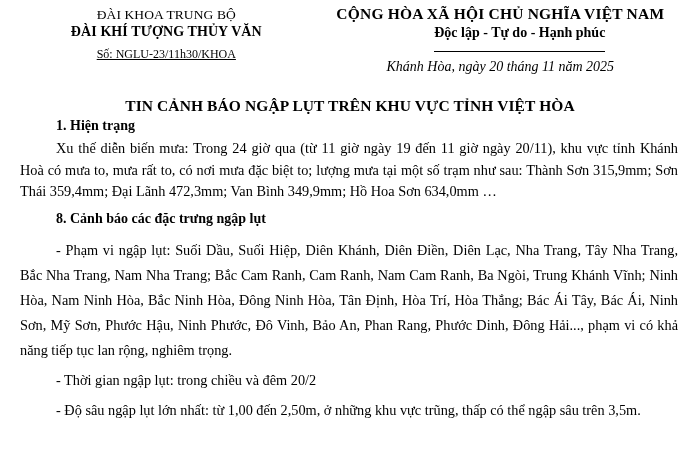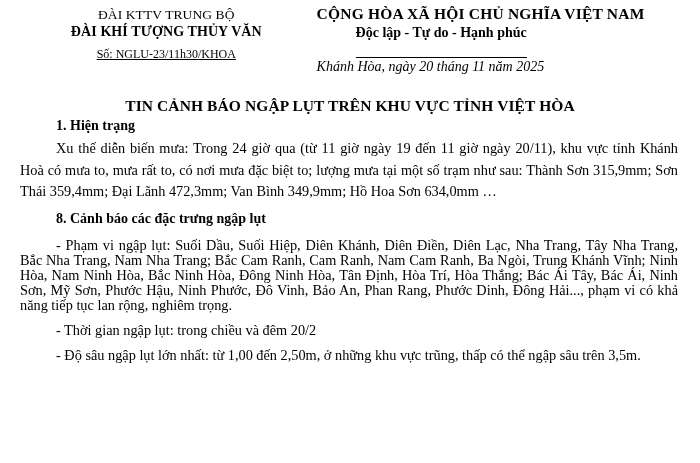--- a/index.html
+++ b/index.html
@@ -31,21 +31,21 @@
     align-items: flex-start;
     width: 100%;
   }
   .lh-left {
     width: 45%;
     text-align: center;
     padding-top: 2px;
   }
   .lh-right {
     width: 55%;
-    text-align: left;
+    text-align: center;
     padding-top: 0px;
   }
 
   .org-line-1 {
     font-size: 13.5px;
     line-height: 17px;
     letter-spacing: 0.1px;
     white-space: nowrap;
   }
   .org-line-2 {
@@ -83,21 +83,21 @@
   }
   .motto-line {
     font-weight: bold;
     font-size: 14px;
     line-height: 18px;
     margin-top: 1px;
     white-space: nowrap;
   }
   .motto-line span {
     border-bottom: 1.4px solid #000;
-    padding-bottom: 17px;
+    padding-bottom: 11px;
     margin-left: 39px;
   }
   .place-date {
     font-style: italic;
     font-size: 14px;
     line-height: 19px;
     margin-top: 15px;
     white-space: nowrap;
   }
 
@@ -129,21 +129,21 @@
     font-size: 14.3px;
     line-height: 21.5px;
     text-align: justify;
     text-justify: inter-word;
     text-indent: 36px;
     hyphens: none;
   }
   p.bullet {
     margin: 0;
     font-size: 14.3px;
-    line-height: 15px;
+    line-height: 25px;
     text-align: justify;
     text-indent: 36px;
   }
   p.bullet-short {
     margin: 0;
     font-size: 14.3px;
     line-height: 21.5px;
     text-align: left;
     text-indent: 36px;
   }
@@ -151,21 +151,21 @@
   .gap-md { height: 7px; }
 </style>
 </head>
 <body>
 
 <div class="page">
 
   <div class="letterhead">
 
     <div class="lh-left">
-      <div class="org-line-1">ĐÀI KTTV TRUNG BỘ</div>
+      <div class="org-line-1">ĐÀI KHOA TRUNG BỘ</div>
       <div class="org-line-2">ĐÀI KHÍ TƯỢNG THỦY VĂN</div>
       <div class="doc-number">Số: NGLU-23/11h30/KHOA</div>
     </div>
 
     <div class="lh-right">
       <div class="nation-line">CỘNG HÒA XÃ HỘI CHỦ NGHĨA VIỆT NAM</div>
       <div class="motto-line">
         <span>Độc lập - Tự do - Hạnh phúc</span>
       </div>
       <div class="place-date">Khánh Hòa, ngày 20 tháng 11 năm 2025</div>

